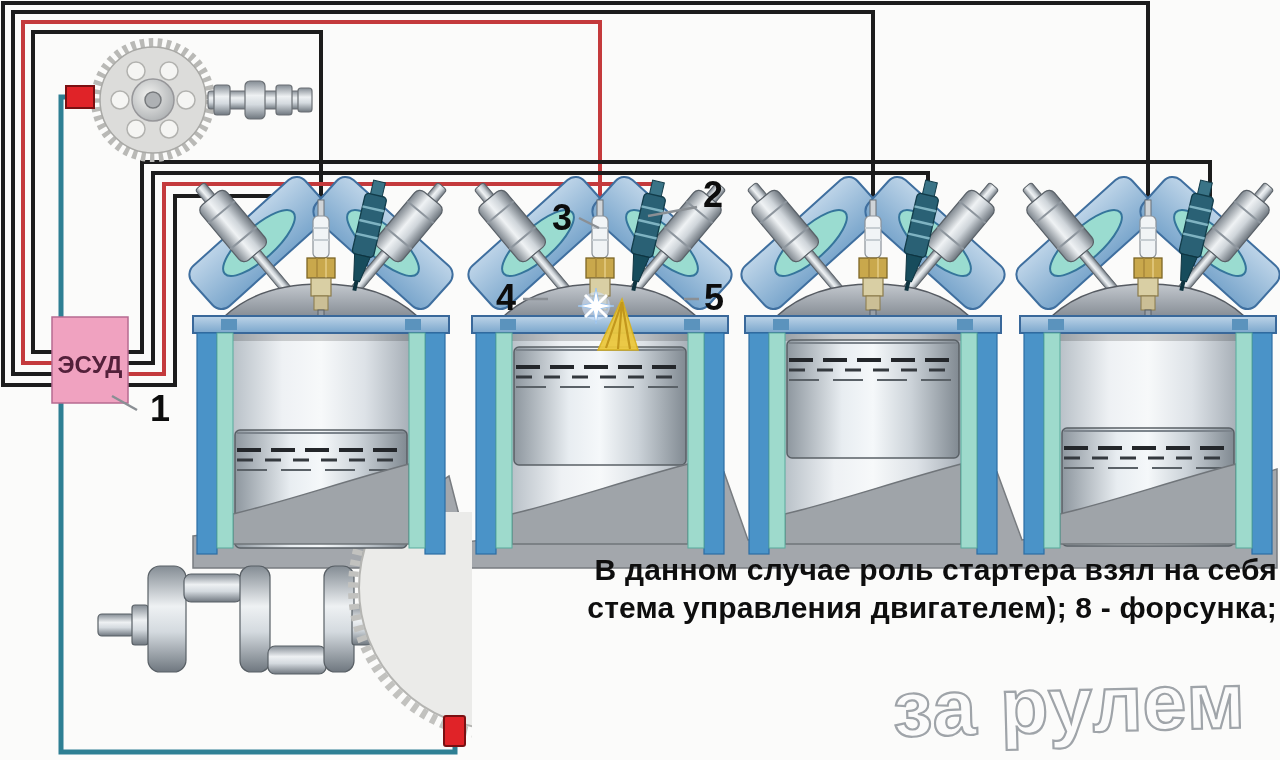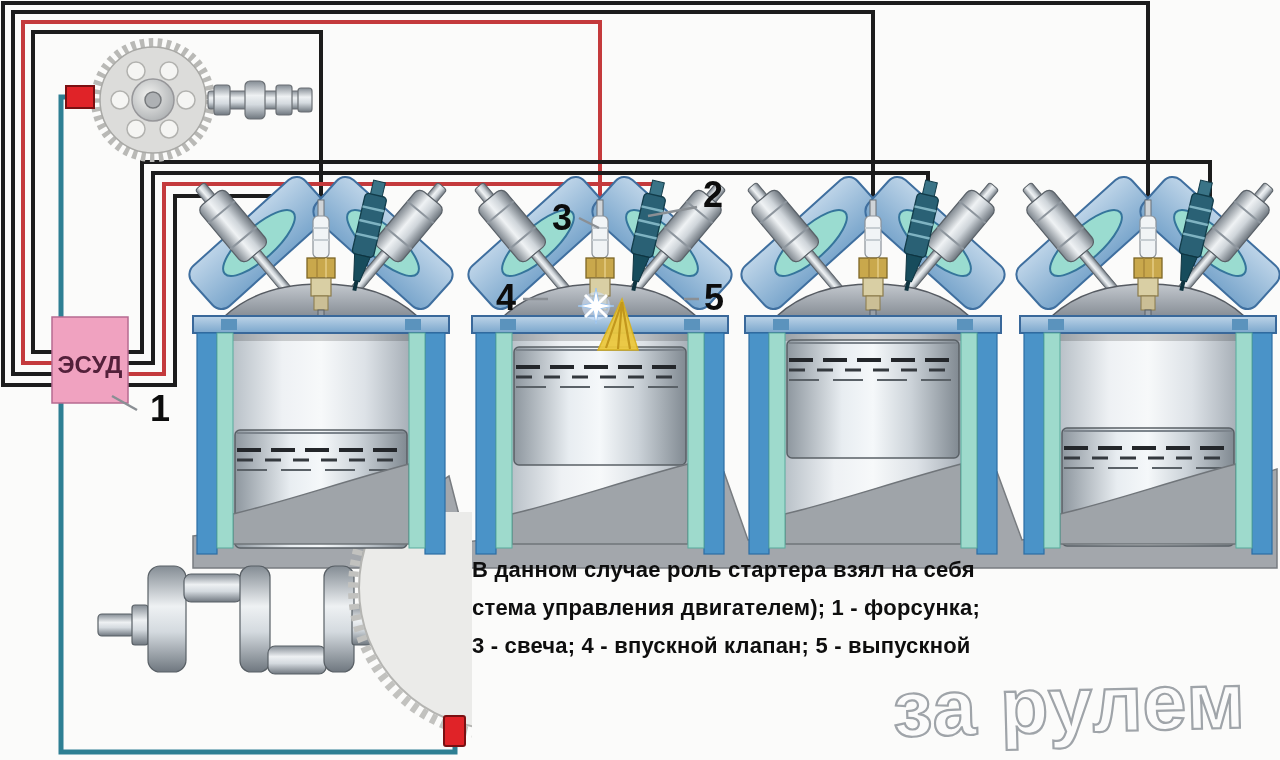--- a/index.html
+++ b/index.html
@@ -1,20 +1,20 @@
 <!DOCTYPE html>
 <html><head>
 <meta charset="utf-8">
 <style>
   html,body{margin:0;padding:0;background:#ffffff;}
   .stage{position:relative;width:1280px;height:760px;background:#fbfbfa;overflow:hidden;
          font-family:"Liberation Sans",sans-serif;}
   .stage svg{position:absolute;left:0;top:0;}
   .caption{position:absolute;left:472px;top:551px;width:805px;color:#0e0e0e;
-           font-weight:bold;font-size:22px;line-height:38px;letter-spacing:0.2px;}
+           font-weight:bold;font-size:30px;line-height:38px;letter-spacing:0.2px;text-align:right;}
   .caption div{white-space:nowrap;}
   .watermark{position:absolute;left:893px;top:659px;font-weight:bold;font-size:79px;
              letter-spacing:1px;color:rgba(255,255,255,0.12);
              -webkit-text-stroke:2.2px #90959b;text-stroke:2.2px #90959b;
              opacity:0.85;transform:rotate(-1.5deg);white-space:nowrap;}
   .callout{font-weight:bold;font-size:36px;fill:#0c0c0c;}
   .ecu-text{font-weight:bold;font-size:24px;fill:#53203a;}
 </style>
 </head>
 <body>
@@ -253,18 +253,17 @@
 
   <text x="150" y="421" class="callout">1</text>
   <text x="703" y="207" class="callout">2</text>
   <text x="552" y="230" class="callout">3</text>
   <text x="496" y="310" class="callout">4</text>
   <text x="704" y="310" class="callout">5</text>
 </svg>
 
   <div class="caption">
     <div>В данном случае роль стартера взял на себя</div>
-    <div>стема управления двигателем); 1 - форсунка;</div>
-    <div>3 - свеча; 4 - впускной клапан; 5 - выпускной</div>
+    <div>стема управления двигателем); 8 - форсунка;</div>
   </div>
 
   <div class="watermark">за рулем</div>
 </div>
 
 </body></html>

